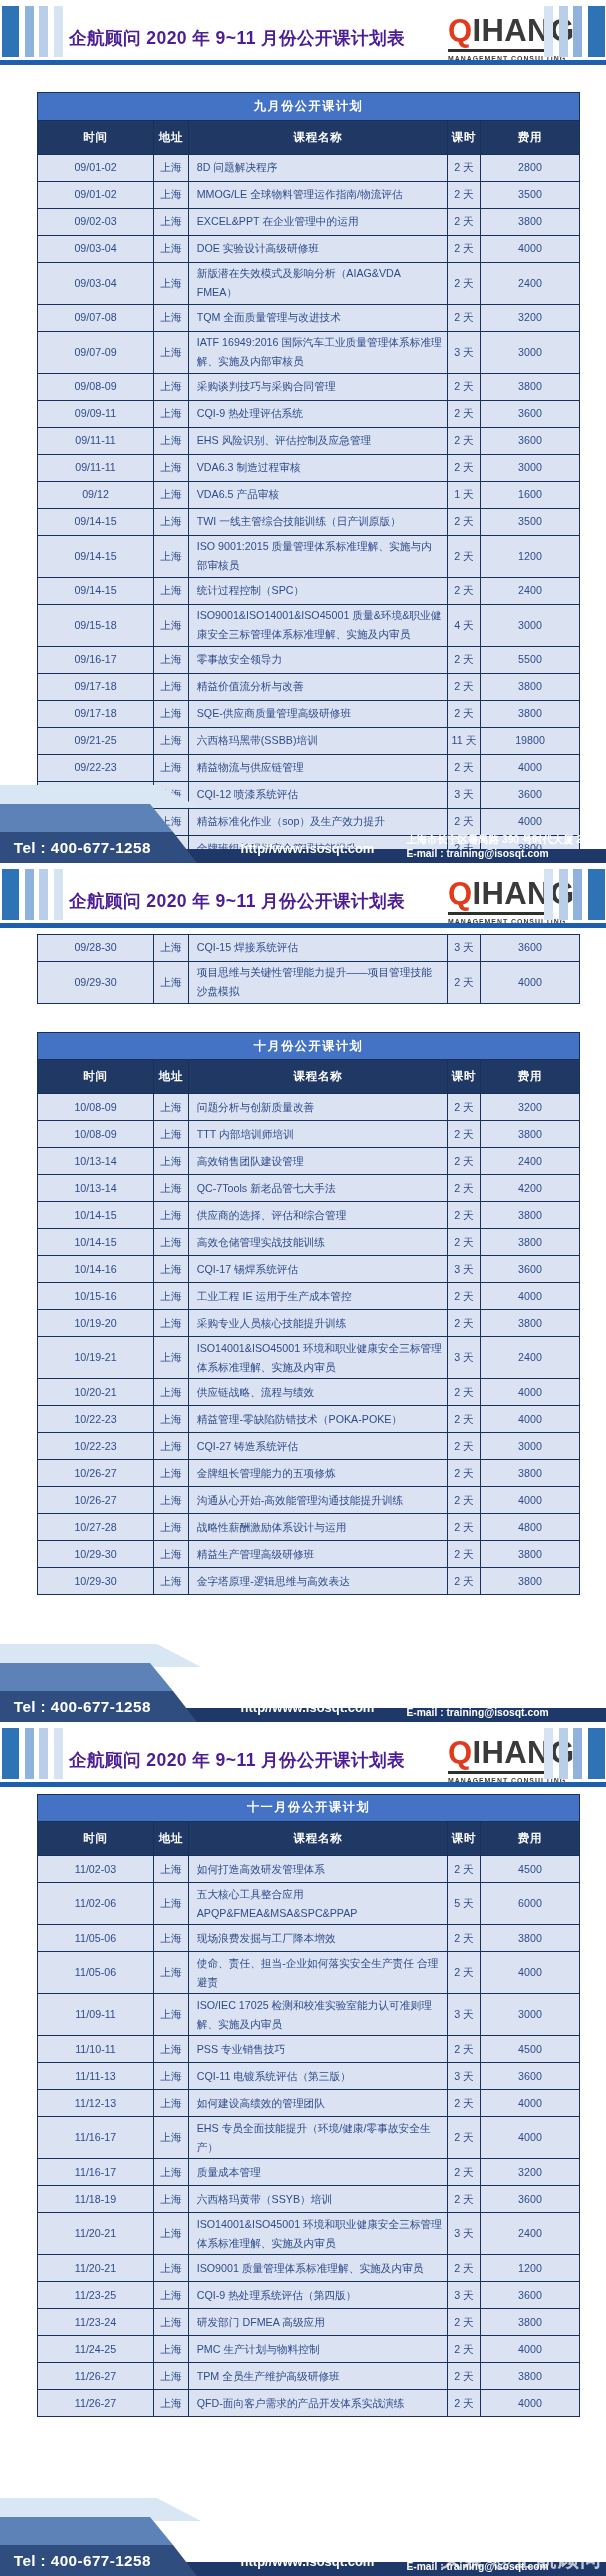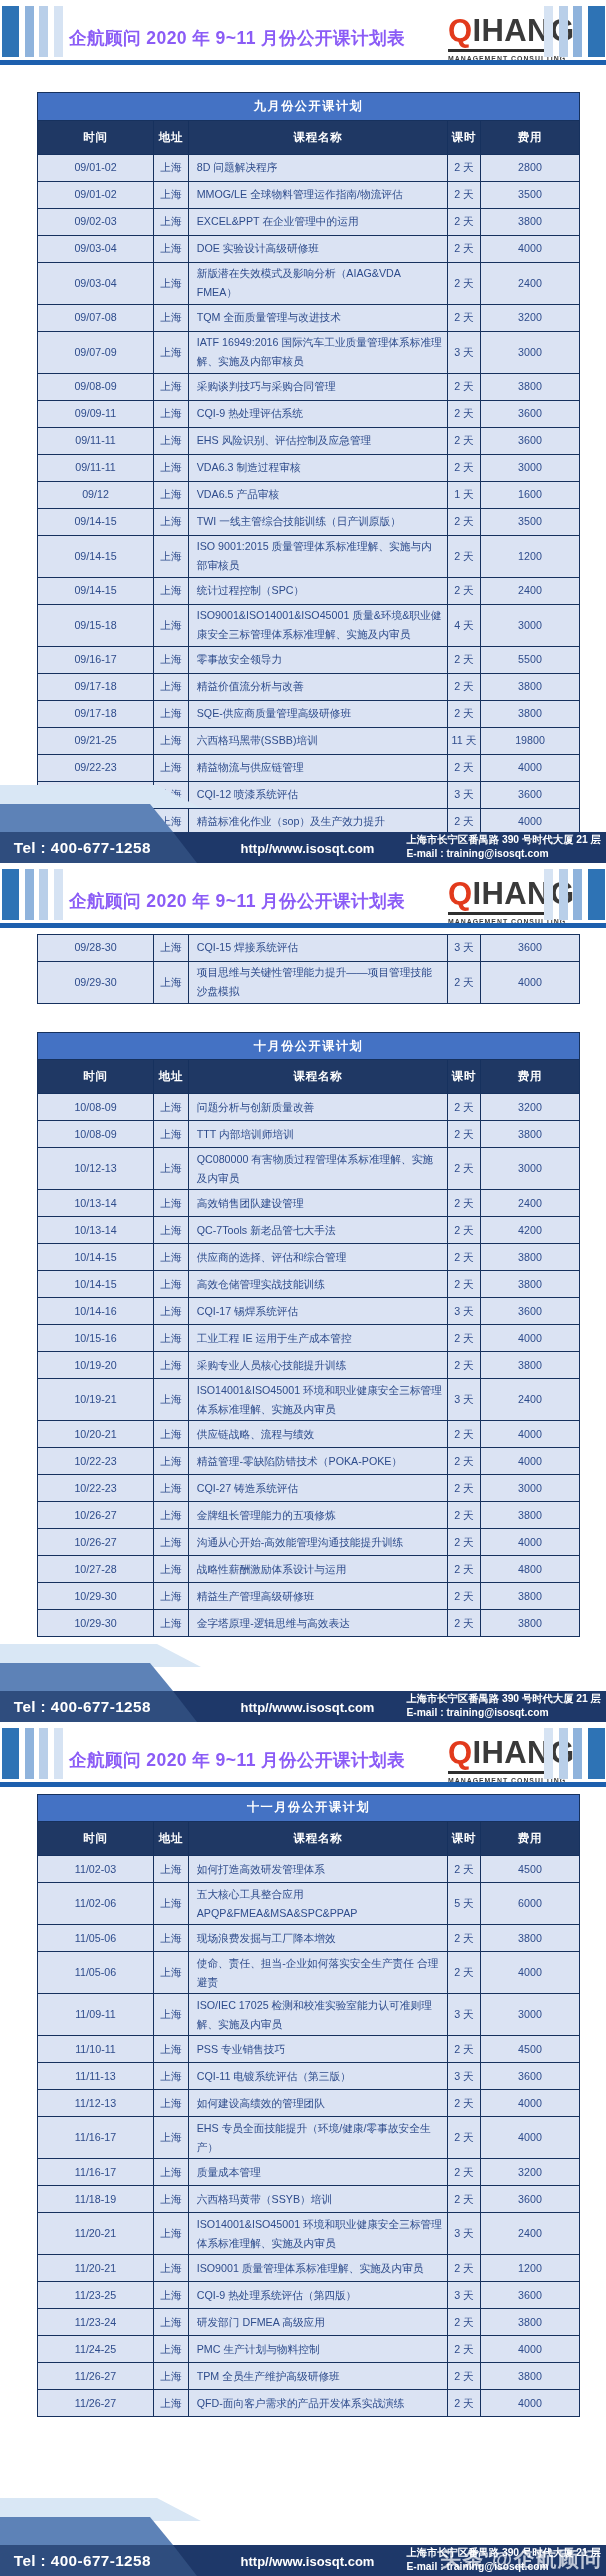--- a/index.html
+++ b/index.html
@@ -8,21 +8,21 @@
   .page-1{height:863px}.page-2{height:859px}.page-3{height:854px}
 
   
   .hdr{position:relative;height:64px;}
   .bars{position:absolute;top:6.1px;display:flex;gap:5.4px;height:51px;}
   .bars-left{left:2.3px;}
   .bars-right{right:2.3px;}
   .bar{height:51px;width:9.2px;}
   .bar.w{width:17px;}
   .b1{background:#2e73b5}.b2{background:#8fb3dc}.b3{background:#b9cfe9}.b4{background:#d6e3f3}
-  .hdr-title{position:absolute;left:69px;top:26px;font-size:17.6px;font-weight:bold;color:#8b5cf6;letter-spacing:0.4px;white-space:nowrap;}
+  .hdr-title{position:absolute;left:69px;top:26px;font-size:17.6px;font-weight:bold;color:#4c1d95;letter-spacing:0.4px;white-space:nowrap;}
   .logo{position:absolute;left:448px;top:15.3px;width:103px;}
   .logo-main{font-size:31px;font-weight:bold;line-height:1;color:#3a3a3a;letter-spacing:0.4px;}
   .logo-q{color:#e23a1c;}
   .logo-rule{height:2.3px;background:#2f2f2f;margin:3.1px 0 3.1px 0;width:98px;}
   .logo-sub{font-size:6.9px;font-weight:bold;color:#3a3a3a;letter-spacing:1px;white-space:nowrap;}
   .hdr-divider{position:absolute;left:0;right:0;top:60px;height:4.6px;background:#1d5fae;}
 
   
   table.tbl{border-collapse:collapse;table-layout:fixed;width:542px;margin-left:37px;border:1.5px solid #16315e;}
   .tbl th,.tbl td{border:0.8px solid #16315e;}
@@ -34,21 +34,21 @@
   .mt-cont{margin-top:6.9px;}
   .mt-oct{margin-top:28px;}
   .mt-nov{margin-top:7.7px;}
 
   
   .ftr{position:absolute;left:0;right:0;bottom:0;height:78px;}
   .ftr-light{position:absolute;bottom:55px;left:0;width:201px;height:23px;background:#d9e7f5;
              clip-path:polygon(0 0,157px 0,201px 100%,0 100%);}
   .ftr-mid{position:absolute;bottom:31px;left:0;width:173px;height:28px;background:#5d82b7;
            clip-path:polygon(0 0,150px 0,173px 100%,0 100%);}
-  .ftr-bar{position:absolute;bottom:0;left:0;right:0;height:31px;background:#1e3869;color:#fff;}
+  .ftr-bar{position:absolute;bottom:0;left:0;right:0;height:14px;background:#1e3869;color:#fff;}
   .ftr-bar-overlay{position:absolute;bottom:0;left:0;width:197px;height:31px;background:#2f4d7e;
            clip-path:polygon(0 0,173px 0,197px 100%,0 100%);}
   .ftr-tel{position:absolute;left:13.8px;bottom:6.1px;font-size:15.3px;font-weight:bold;z-index:2;letter-spacing:0.4px;}
   .ftr-url{position:absolute;left:191px;right:183px;text-align:center;bottom:6.9px;font-size:13px;font-weight:bold;z-index:2;}
   .ftr-right{position:absolute;right:6.1px;bottom:2.3px;font-size:10.3px;font-weight:bold;line-height:13.8px;z-index:2;text-align:left;}
   .watermark{position:absolute;right:4.6px;bottom:3.1px;font-size:20.7px;font-weight:bold;color:rgba(255,255,255,.72);
              letter-spacing:1.5px;z-index:3;white-space:nowrap;}
 </style>
 </head>
 <body>
@@ -359,27 +359,20 @@
           <td class="col-2">问题分析与创新质量改善</td>
           <td class="col-3">2 天</td>
           <td class="col-4">3200</td>
         </tr>
         <tr>
           <td class="col-0">10/08-09</td>
           <td class="col-1">上海</td>
           <td class="col-2">TTT 内部培训师培训</td>
           <td class="col-3">2 天</td>
           <td class="col-4">3800</td>
-        </tr>
-        <tr>
-          <td class="col-0">10/12-13</td>
-          <td class="col-1">上海</td>
-          <td class="col-2">QC080000 有害物质过程管理体系标准理解、实施及内审员</td>
-          <td class="col-3">2 天</td>
-          <td class="col-4">3000</td>
         </tr>
         <tr>
           <td class="col-0">10/13-14</td>
           <td class="col-1">上海</td>
           <td class="col-2">高效销售团队建设管理</td>
           <td class="col-3">2 天</td>
           <td class="col-4">2400</td>
         </tr>
         <tr>
           <td class="col-0">10/13-14</td>

